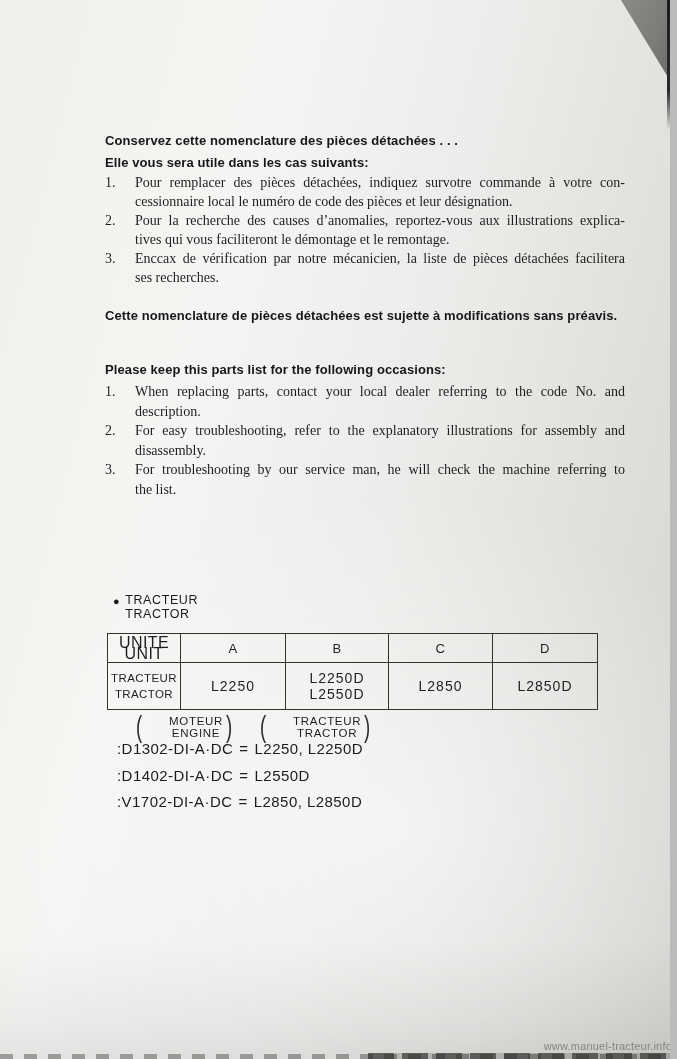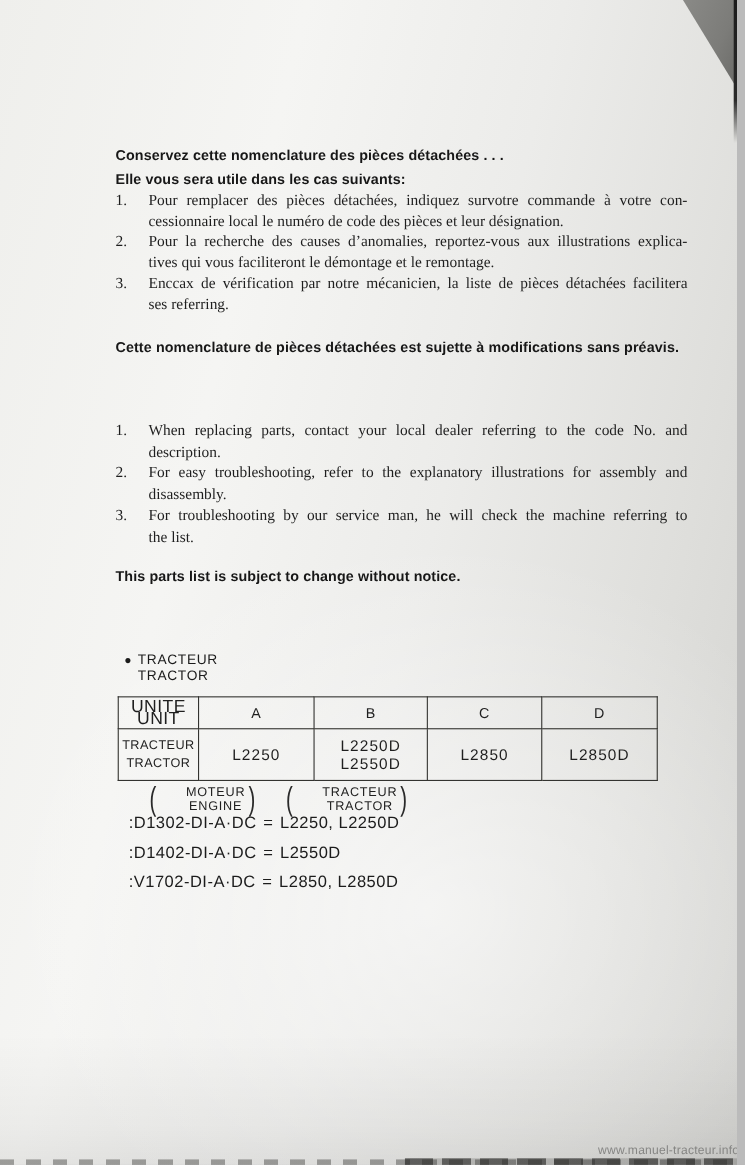--- a/index.html
+++ b/index.html
@@ -98,27 +98,28 @@
       <div class="num serif">2.</div>
       <div class="itext">
         <div class="line serif jl">Pour la recherche des causes d’anomalies, reportez-vous aux illustrations explica-</div>
         <div class="line serif">tives qui vous faciliteront le démontage et le remontage.</div>
       </div>
     </div>
     <div class="list-item">
       <div class="num serif">3.</div>
       <div class="itext">
         <div class="line serif jl">Enccax de vérification par notre mécanicien, la liste de pièces détachées facilitera</div>
-        <div class="line serif">ses referring.</div>
+        <div class="line serif">ses recherches.</div>
       </div>
     </div>
   </div>
 
   <div class="abs bold-sans" style="left:105px; top:308px;">Cette nomenclature de pièces détachées est sujette à modifications sans préavis.</div>
 
+  <div class="abs bold-sans" style="left:105px; top:362px;">Please keep this parts list for the following occasions:</div>
 
   <div class="abs list en" style="left:105px; top:382px;">
     <div class="list-item">
       <div class="num serif">1.</div>
       <div class="itext">
         <div class="line serif jl">When replacing parts, contact your local dealer referring to the code No. and</div>
         <div class="line serif">description.</div>
       </div>
     </div>
     <div class="list-item">
@@ -130,21 +131,20 @@
     </div>
     <div class="list-item">
       <div class="num serif">3.</div>
       <div class="itext">
         <div class="line serif jl">For troubleshooting by our service man, he will check the machine referring to</div>
         <div class="line serif">the list.</div>
       </div>
     </div>
   </div>
 
-  <div class="abs bold-sans" style="left:105px; top:516px;">This parts list is subject to change without notice.</div>
 
   <div class="abs bullet-heading">
     <span class="bullet-dot">●</span>
     <span>
       <div>TRACTEUR</div>
       <div>TRACTOR</div>
     </span>
   </div>
 
   <table class="abs ttable" style="left:107px; top:633px;">

